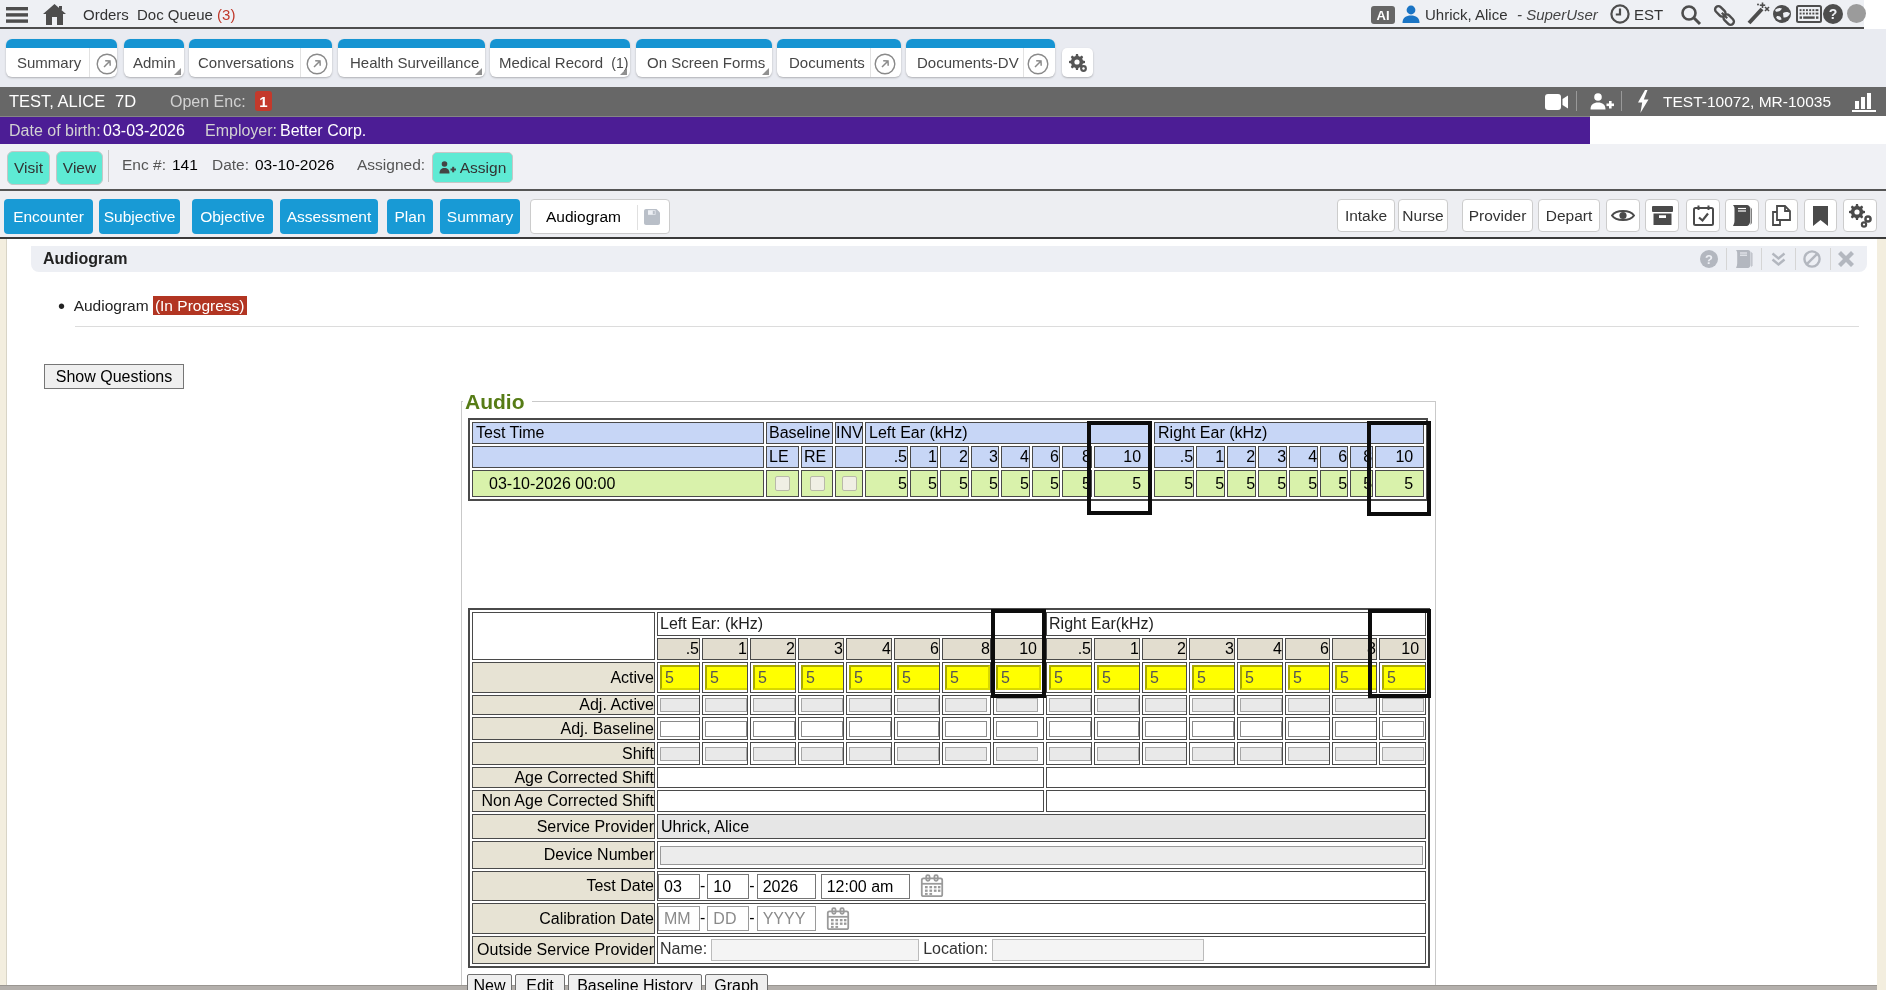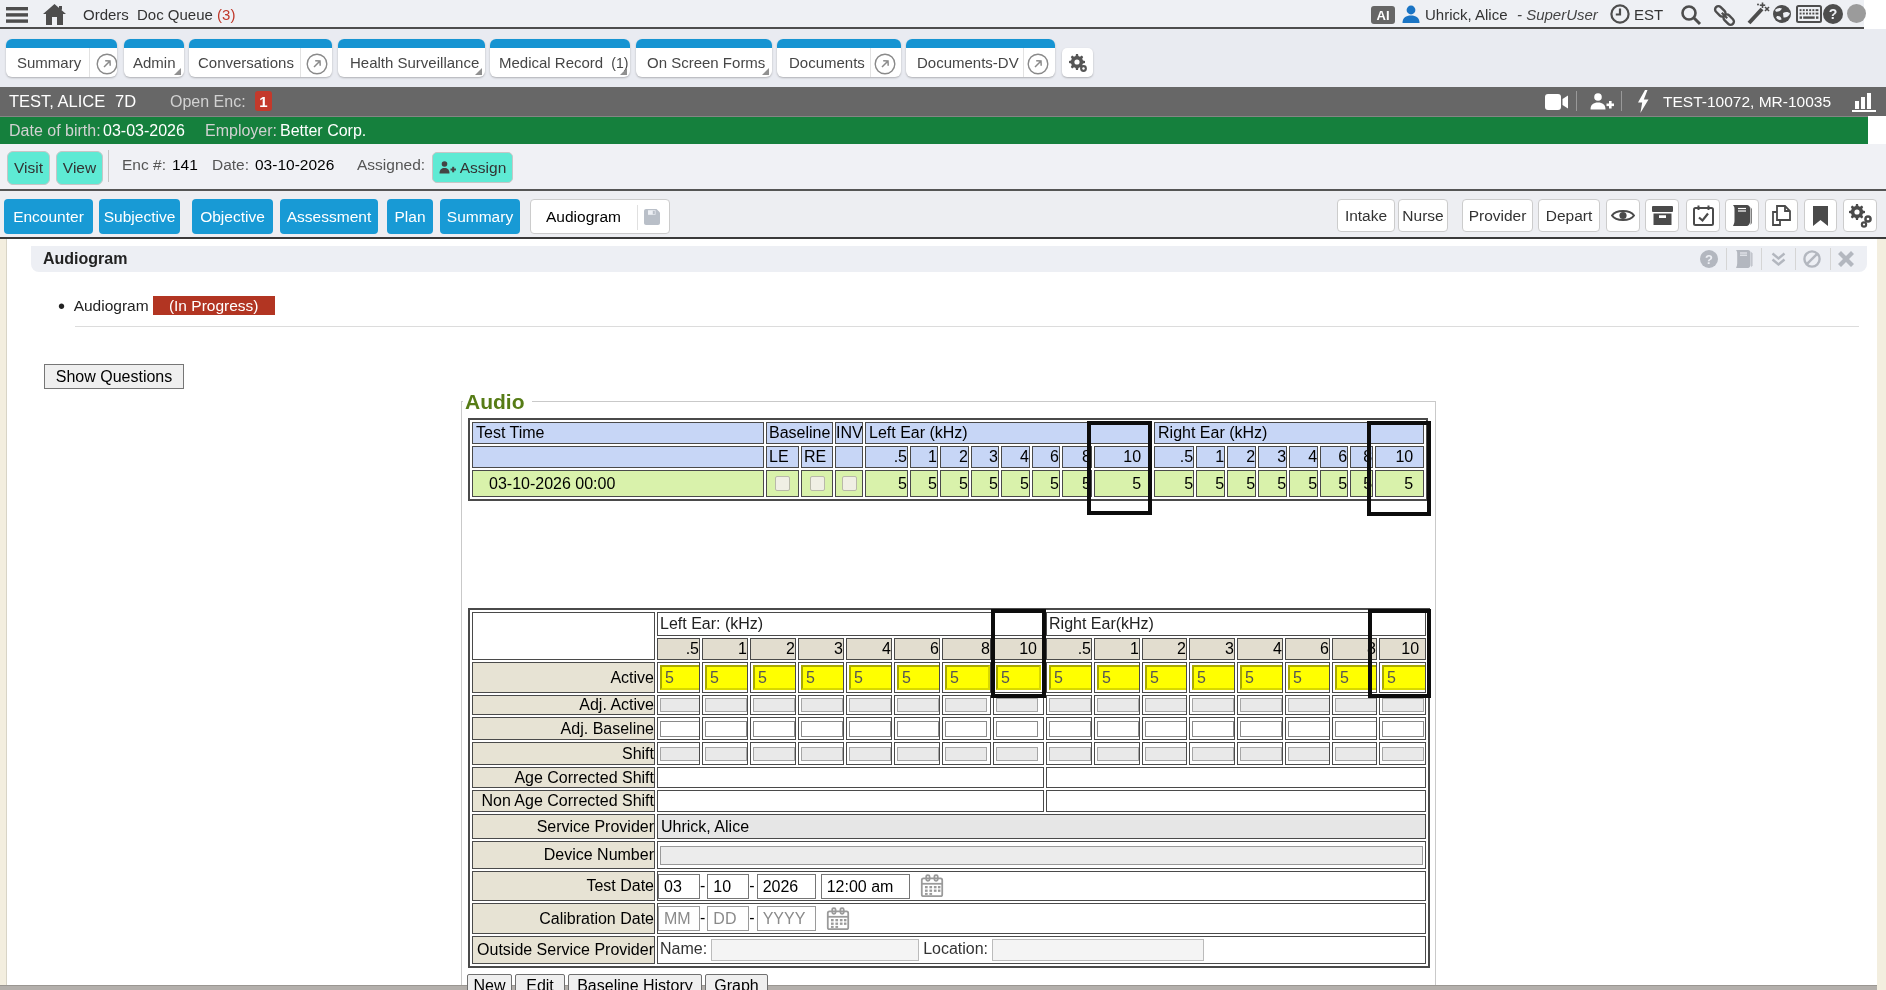--- a/index.html
+++ b/index.html
@@ -16,21 +16,21 @@
 .tab { position:absolute; top:10px; height:38px; border-radius:6px;
   background:#fff; box-shadow:0 1px 2px rgba(0,0,0,.25); overflow:hidden; }
 .tab .blue { position:absolute; left:0; top:0; right:0; height:9px; background:#1694d2; }
 .tab .lbl { position:absolute; top:9px; left:0; right:0; bottom:0;
   display:flex; align-items:center; font-size:15px; color:#464646; white-space:nowrap; }
 .tab .corner { position:absolute; right:3px; bottom:2px; width:0; height:0;
   border-left:7px solid transparent; border-bottom:7px solid #909090; }
 .tabdiv { position:absolute; top:9px; bottom:0; width:1px; background:#e2e2e2; }
 
 #pbar1 { left:0; top:87px; width:1886px; height:29px; background:#676767; color:#fff; }
-#pbar2 { left:0; top:116px; width:1868px; height:28px; background:#15803d; color:#fff; border-top:1px solid #858585;}
+#pbar2 { left:0; top:116px; width:1590px; height:28px; background:#4c1d95; color:#fff; border-top:1px solid #858585;}
 
 #vrow { left:0; top:144px; width:1886px; height:45px; background:#f0f1f5; border-bottom:2px solid #555; }
 .vbtn { position:absolute; top:7px; height:32px; background:#5eead4; border:1px solid #c6c6c6;
   border-radius:6px; font-size:15.5px; color:#333; display:flex; align-items:center; justify-content:center; }
 
 #erow { left:0; top:191px; width:1886px; height:46px; background:#edeef2; border-bottom:2px solid #3a3a3a; }
 .btab { position:absolute; top:8px; height:35px; background:#189ad5; border-radius:4px;
   color:#fff; font-size:15.5px; display:flex; align-items:center; justify-content:center; }
 .wbtn { position:absolute; top:8px; height:33px; background:#fff; border:1px solid #ccc;
   border-radius:4px; color:#333; font-size:15.5px; display:flex; align-items:center; justify-content:center; box-sizing:border-box;}
@@ -421,21 +421,21 @@
         <g stroke="#b3b7bf" fill="none" stroke-width="2.4">
           <circle cx="9" cy="9" r="7.6"></circle>
           <line x1="3.8" y1="14.2" x2="14.2" y2="3.8"></line>
         </g>
       </svg>
     <div class="hdiv" style="left:1799px;"></div>
     <svg class="abs" style="left:1807px;top:5px;" width="16" height="16" viewBox="0 0 16 16">
         <path fill="#b3b7bf" d="M0 3 L3 0 L8 5 L13 0 L16 3 L11 8 L16 13 L13 16 L8 11 L3 16 L0 13 L5 8 Z"></path>
       </svg>
   </div>
-  <div class="abs" id="bullet" style="left:58px;top:297px;font-size:15.5px;color:#222;"><span style="font-size:20px;line-height:15px;vertical-align:-2px;">•</span>&nbsp;&nbsp;Audiogram <span style="background:#b23522;color:#fff;padding:1px 16px;">(In Progress)</span></div>
+  <div class="abs" id="bullet" style="left:58px;top:297px;font-size:15.5px;color:#222;"><span style="font-size:20px;line-height:15px;vertical-align:-2px;">•</span>&nbsp;&nbsp;Audiogram <span style="background:#b23522;color:#fff;padding:1px 2px;">(In Progress)</span></div>
   <div class="abs" style="left:75px;top:326px;width:1784px;height:1px;background:#dcdcdc;"></div>
   <div class="abs" style="left:44px;top:364px;width:138px;height:23px;background:#efefef;border:1px solid #767676;font-size:16px;display:flex;align-items:center;justify-content:center;">Show Questions</div>
   <div class="abs" id="fs"></div>
   <div class="abs" id="legend">Audio</div>
   <div class="abs" id="lstrip"></div>
   <div class="abs" id="rstrip"></div>
   <div class="abs" id="bbar"></div>
   <table class="grid" style="left:468px;top:418px;width:956px;" id="t1">
     <colgroup>
         <col style="width:292px">

